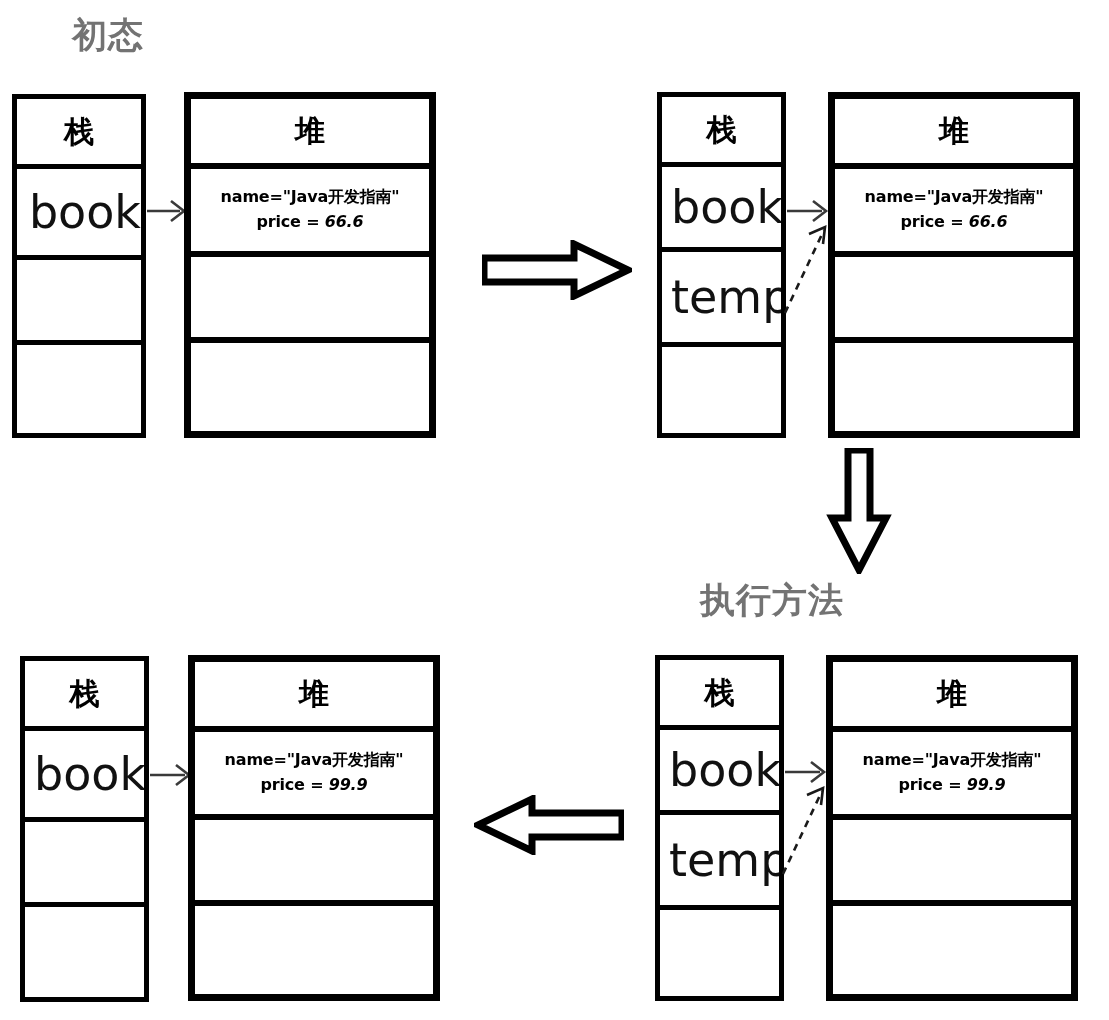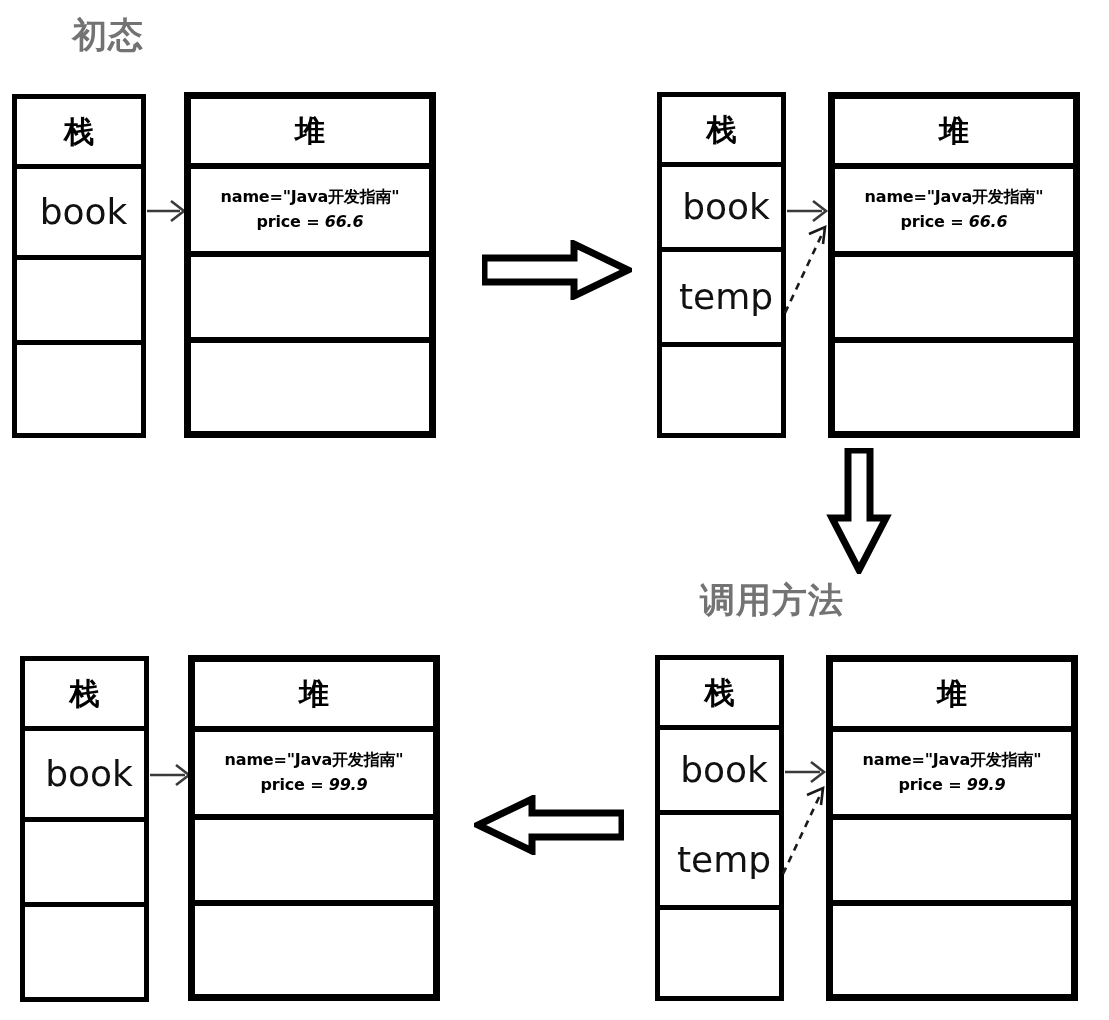--- a/index.html
+++ b/index.html
@@ -66,27 +66,27 @@
     font-weight: bold;
     font-size: 30px;
     line-height: 1;
     color: #000000;
   }
 
   
   .var-label {
     font-family: "DejaVu Sans", "Liberation Sans", sans-serif;
     font-weight: 400;
-    font-size: 36px;
+    font-size: 46px;
     line-height: 1;
     color: #111111;
     width: 100%;
     padding-left: 9px;
     box-sizing: border-box;
-    text-align: center;
+    text-align: right;
   }
 
   
   .obj-content {
     width: 100%;
     box-sizing: border-box;
     padding: 2px 6px;
     text-align: center;
     color: #000000;
   }
@@ -196,21 +196,21 @@
         <div class="obj-line">name="Java开发指南"</div>
         <div class="obj-line price">
           <span>price</span><span> = </span><span class="price-val">66.6</span>
         </div>
       </div>
     </div>
     <div class="mem-row" style="height:86px;"></div>
     <div class="mem-row last" style="flex:1;"></div>
   </div>
 
-  <div class="quad-title" style="left:700px; top:583px; width:340px;">调用方法</div>
+  <div class="quad-title" style="left:700px; top:583px; width:340px;">执行方法</div>
 
   <div class="mem-box stack" style="left:655px; top:655px; width:129px; height:346px;">
     <div class="mem-row" style="height:70px;">
       <span class="row-header-label">栈</span>
     </div>
     <div class="mem-row" style="height:85px;">
       <span class="var-label">book</span>
     </div>
     <div class="mem-row" style="height:95px;">
       <span class="var-label">temp</span>

